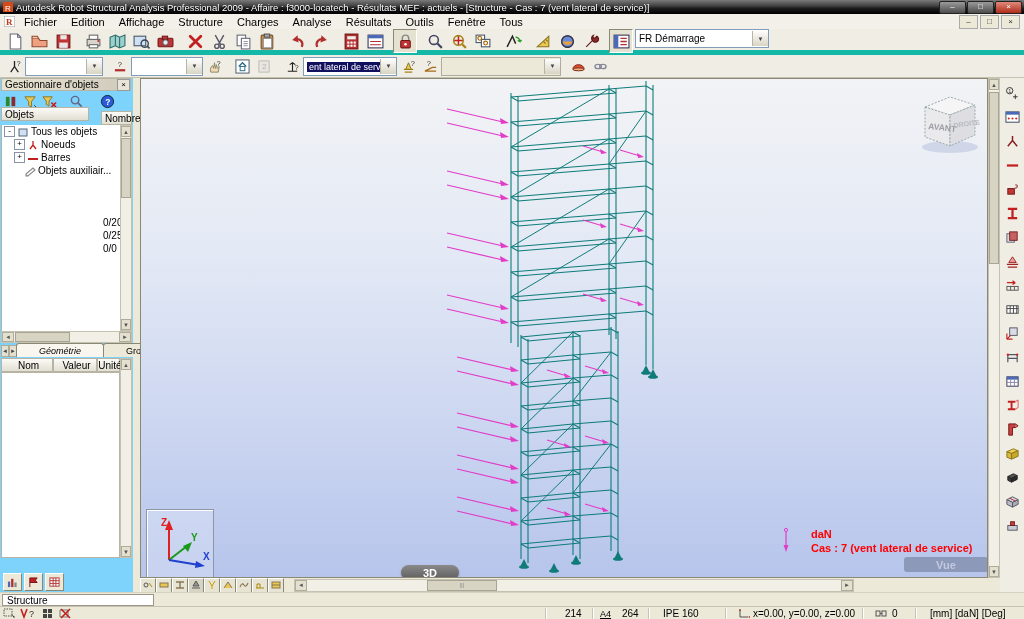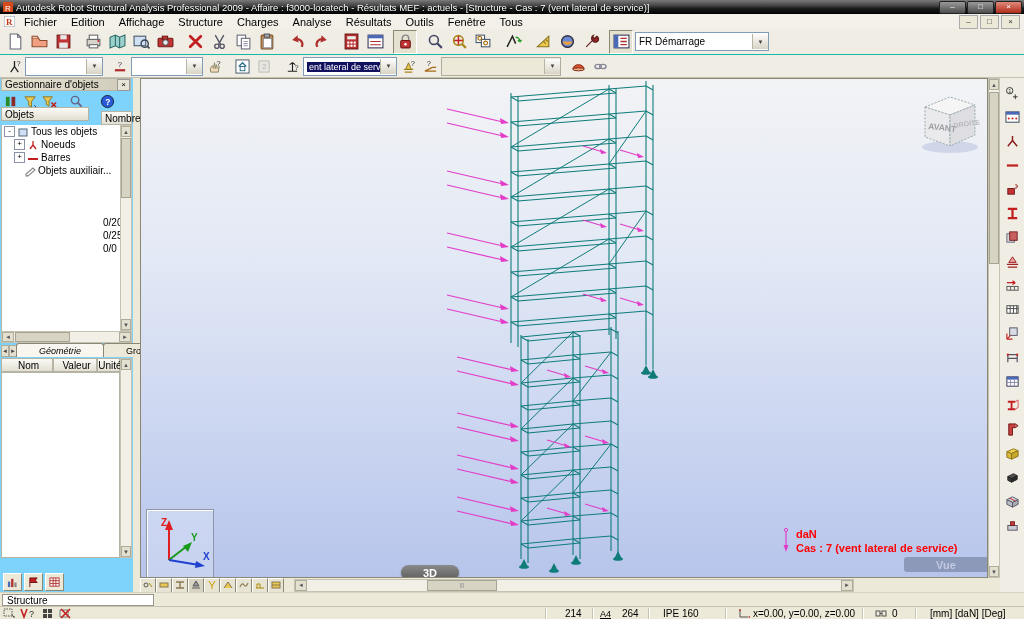--- a/index.html
+++ b/index.html
@@ -15,21 +15,21 @@
   .titlebar .ttl{font-size:9.5px;white-space:nowrap;overflow:hidden;margin-left:4px;text-shadow:0 1px 1px #000;}
   .winbtn{width:25px;height:11px;margin-left:1px;border-radius:2px;display:flex;align-items:center;justify-content:center;
     font-size:8px;color:#fff;background:linear-gradient(#9a9a9a,#4c4c4c);border:1px solid #222;line-height:1;}
   .winbtn.close{background:linear-gradient(#e08a7a,#b02b1a);}
   
   .menubar{left:0;top:14px;width:1024px;height:15px;background:#f2f0e8;border-bottom:1px solid #d6d2c2;display:flex;align-items:center;}
   .m-item{padding:0 7px;height:15px;display:flex;align-items:center;cursor:default;}
   .mdi-btn{width:17px;height:12px;margin-right:2px;display:flex;align-items:center;justify-content:center;
     font-size:8px;background:#ece9d8;border:1px solid #aaa;color:#333;}
   
-  .toolbar1{left:0;top:29px;width:1024px;height:26px;background:#f0eee4;border-bottom:1px solid #14b8a6;display:flex;align-items:center;padding-left:3px;box-sizing:border-box;}
+  .toolbar1{left:0;top:29px;width:1024px;height:26px;background:#f0eee4;border-bottom:5px solid #14b8a6;display:flex;padding-left:3px;box-sizing:border-box;}
   .toolbar2{left:0;top:55px;width:1024px;height:23px;background:#f0eee4;border-bottom:1px solid #c6c2b2;display:flex;align-items:center;padding-left:3px;box-sizing:border-box;}
   .tb{width:22px;height:22px;display:flex;align-items:center;justify-content:center;flex:0 0 auto;border:1px solid transparent;}
   .tb.pressed{border-color:#8a8775 #ffffff #ffffff #8a8775;background:#e6e2d2;}
   .tb2{width:20px;height:19px;display:flex;align-items:center;justify-content:center;flex:0 0 auto;border:1px solid transparent;}
   .gap{width:6px;flex:0 0 auto;}
   svg.i{width:17px;height:17px;display:block;}
   svg.i2{width:15px;height:15px;display:block;}
   .combo{height:17px;background:#fff;border:1px solid #7f9db9;display:flex;align-items:center;flex:0 0 auto;font-size:10px;}
   .combo .cv{flex:1;padding:0 3px;white-space:nowrap;overflow:hidden;}
   .combo .cb{width:15px;height:15px;background:linear-gradient(#fdfdfd,#d8d4c4);border-left:1px solid #b8b4a4;display:flex;align-items:center;justify-content:center;font-size:6px;color:#444;}
@@ -56,21 +56,21 @@
   .tab{padding:0 22px;height:13px;display:flex;align-items:center;border:1px solid #8a8775;border-bottom:none;background:#ece9d8;
     border-radius:3px 3px 0 0;margin-left:-1px;}
   .tab.active{background:#f8f6ee;font-style:italic;}
   .propbody{left:1px;top:294px;width:119px;height:186px;background:#fff;border:1px solid #b8b4a4;box-sizing:border-box;}
   .smallbtn{width:17px;height:16px;display:flex;align-items:center;justify-content:center;background:#ece9d8;}
   
   .viewport{left:140px;top:78px;width:848px;height:500px;
     background:linear-gradient(#f2f3f5,#e3e9f5 35%,#b7c5ec);border:1px solid #8a8775;box-sizing:border-box;overflow:hidden;}
   .pill{background:linear-gradient(#8a8a8a,#5c5c5c);border-radius:8px;color:#fff;font-weight:bold;font-size:11px;
     display:flex;align-items:center;justify-content:center;box-shadow:0 1px 2px rgba(0,0,0,.3);}
-  .legend{color:#f00;font-weight:bold;font-size:11px;line-height:14px;display:flex;gap:5px;}
+  .legend{color:#f00;font-weight:bold;font-size:11px;line-height:14px;display:flex;gap:20px;}
   .watermark{background:rgba(75,85,110,.40);border-radius:3px;color:rgba(235,240,255,.55);
     font-weight:bold;font-size:11px;display:flex;align-items:center;justify-content:center;}
   .triad{border:1px solid #8e96aa;background:rgba(230,236,250,.35);box-shadow:1px 1px 0 #fff inset;}
   
   .rtb{left:1000px;top:78px;width:24px;height:514px;background:#f0eee4;display:flex;flex-direction:column;align-items:center;padding-top:4px;box-sizing:border-box;}
   .rtb .tb{width:21px;height:21px;margin-bottom:1px;}
   
   .bstrip{left:140px;top:578px;width:848px;height:14px;background:#ece9d8;display:flex;align-items:center;}
   .minibtn{width:14px;height:13px;background:#e8e4d4;border:1px solid;border-color:#fff #8a8775 #8a8775 #fff;display:flex;align-items:center;justify-content:center;flex:0 0 auto;}
   

